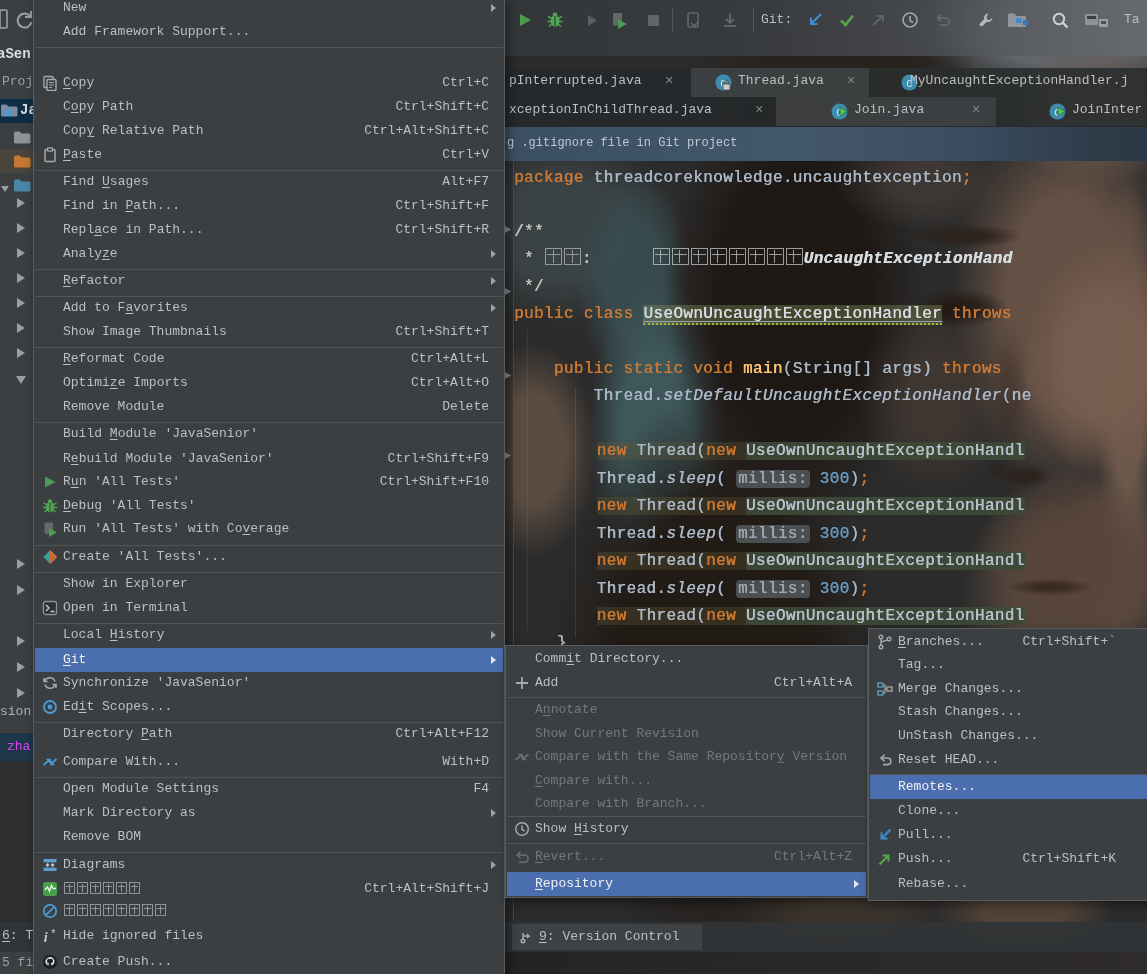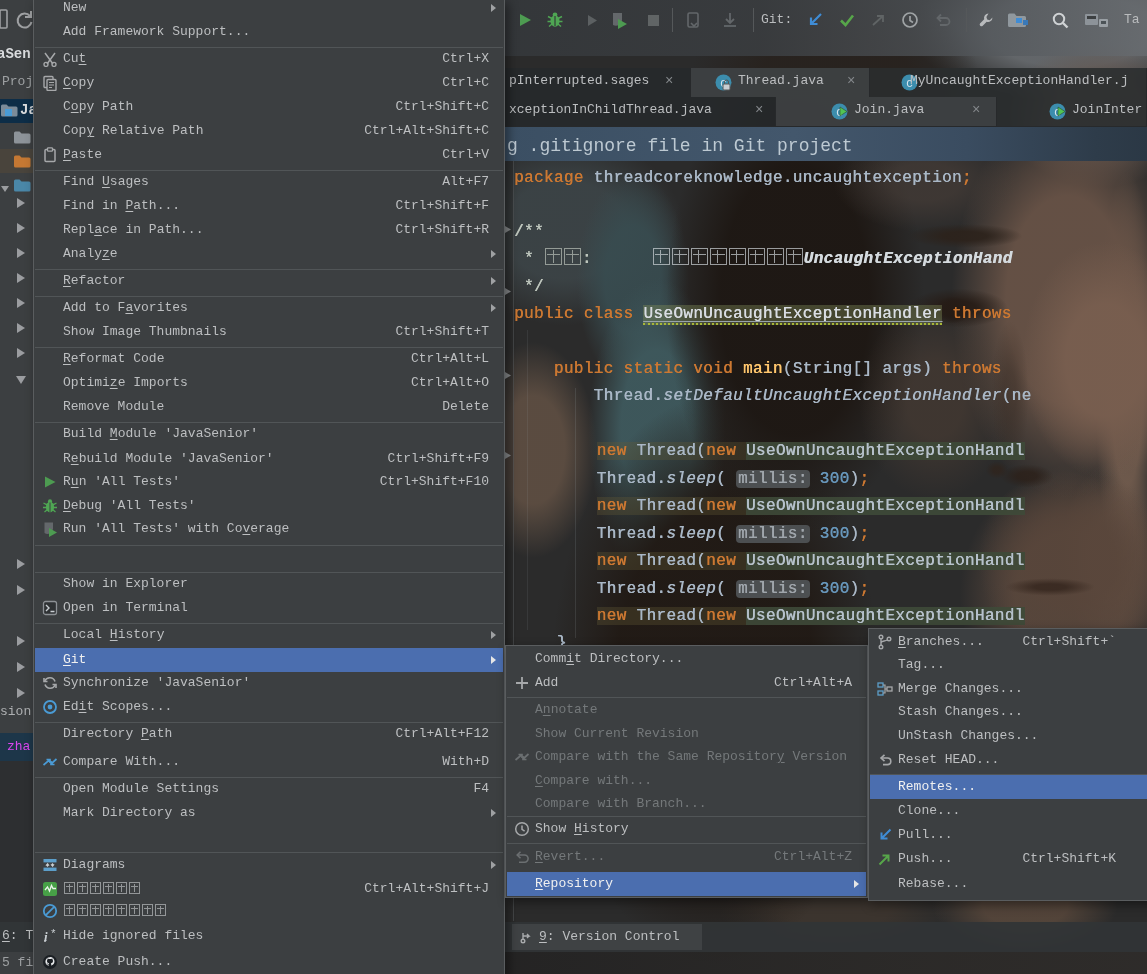--- a/index.html
+++ b/index.html
@@ -121,21 +121,21 @@
       <path d="M12 12 L16.5 16.5" stroke="#cfd2d4" stroke-width="2.4"></path>
     </svg></div>
 <div class="a" style="left:1084px;top:11px;width:18px;height:18px"><svg width="26" height="18">
       <rect x="1" y="3" width="13" height="11" rx="1" fill="#8d9399"></rect>
       <rect x="3" y="5" width="9" height="3" fill="#3c3f41"></rect>
       <rect x="15" y="8" width="9" height="8" rx="1" fill="#9aa0a5"></rect>
       <rect x="17" y="10" width="5" height="3" fill="#4c5357"></rect>
     </svg></div>
 <div class="a" style="left:1124px;top:12px;font-size:13px;color:#babcbe">Ta</div>
 <div class="a" style="left:505px;top:68px;width:186px;height:29px;background:rgba(38,41,43,.88);border-right:1px solid #27292b">
-    <div class="a" style="left:4px;top:5px;font-size:13px;color:#bcbec0;white-space:pre">pInterrupted.sages</div>
+    <div class="a" style="left:4px;top:5px;font-size:13px;color:#bcbec0;white-space:pre">pInterrupted.java</div>
     <div class="a" style="left:160px;top:5px;font-size:14px;color:#85898c">×</div>
   </div>
 <div class="a" style="left:691px;top:68px;width:179px;height:29px;background:rgba(62,65,67,.94);border-right:1px solid #27292b">
     <svg width="17" height="17" style="position:absolute;left:24px;top:6px">
       <circle cx="8.5" cy="8.5" r="8" fill="#3c8dad"></circle>
       <text x="8.5" y="12.5" font-size="11" fill="#d6e5ef" text-anchor="middle" font-family="Liberation Mono">C</text>
       <rect x="8" y="10" width="7" height="6" rx="1" fill="#c9ced2" stroke="#55585a"></rect>
       <path d="M9.5 10 v-2 a2 2 0 0 1 4 0 v2" stroke="#55585a" fill="none"></path>
     </svg>
     <div class="a" style="left:47px;top:5px;font-size:13px;color:#bcbec0;white-space:pre">Thread.java</div>
@@ -164,21 +164,21 @@
 <div class="a" style="left:997px;top:97px;width:150px;height:29px;background:rgba(42,45,47,.88);border-right:1px solid #27292b">
     <svg width="17" height="17" style="position:absolute;left:52px;top:6px">
       <circle cx="8.5" cy="8.5" r="8" fill="#3c8dad"></circle>
       <text x="8.5" y="12.5" font-size="11" fill="#d6e5ef" text-anchor="middle" font-family="Liberation Mono">C</text>
       <path d="M9 4 L16 8.5 L9 13 Z" fill="#52c553" stroke="#2b4e2b" stroke-width="0.6"></path>
     </svg>
     <div class="a" style="left:75px;top:5px;font-size:13px;color:#bcbec0;white-space:pre">JoinInter</div>
   </div>
 <div class="a" style="left:505px;top:126px;width:642px;height:1px;background:#27292b"></div>
 <div class="a" style="left:505px;top:127px;width:642px;height:34px;background:linear-gradient(90deg,#3b4f63 0%,#43576c 45%,#3a4c60 72%,#2e3c4a 92%,#2b3845 100%)"></div>
-<div class="a" style="left:507px;top:136px;font-size:18px;color:#bdc9d2;white-space:pre">g .gitignore file in Git project</div>
+<div class="a" style="left:507px;top:136px;font-size:12px;color:#bdc9d2;white-space:pre">g .gitignore file in Git project</div>
 <div class="a" style="left:505px;top:161px;width:8px;height:760px;background:rgba(43,43,43,.5)"></div>
 <div class="a" style="left:513px;top:161px;width:1px;height:760px;background:rgba(85,88,90,.6)"></div>
 <div class="a" style="left:505px;top:221px;width:7px;height:9px"><svg width="7" height="9">
       <path d="M0 1 L6 4.5 L0 8 Z" fill="#8a8d8f"></path>
     </svg></div>
 <div class="a" style="left:505px;top:283px;width:7px;height:9px"><svg width="7" height="9">
       <path d="M0 1 L6 4.5 L0 8 Z" fill="#8a8d8f"></path>
     </svg></div>
 <div class="a" style="left:505px;top:367px;width:7px;height:9px"><svg width="7" height="9">
       <path d="M0 1 L6 4.5 L0 8 Z" fill="#8a8d8f"></path>
@@ -284,25 +284,20 @@
 <div class="a" style="left:7px;top:739px;font-size:13px;color:#d946ef">zha</div>
 <div class="a" style="left:0;top:761px;width:33px;height:161px;background:#2d2f31"></div>
 <div class="a" style="left:0;top:922px;width:33px;height:30px;background:#313537"></div>
 <div class="a" style="left:2px;top:928px;font-size:13px;color:#bdbfc1;white-space:pre"><u>6</u>: T</div>
 <div class="a" style="left:0;top:952px;width:33px;height:22px;background:#3c3f41"></div>
 <div class="a" style="left:2px;top:955px;font-size:13px;color:#9da0a2">5 fil</div>
 <div class="panel" style="left:33px;top:-1px;width:472px;height:981px">
 <div class="mi" style="top:-4px"><span class="lab">New</span><span class="arr"></span></div>
 <div class="mi" style="top:20px"><span class="lab">Add Framework Support...</span></div>
 <div class="msep" style="top:47px"></div>
-<div class="mi" style="top:47px"><span class="ic"><svg width="16" height="16">
-          <path d="M3 2 L11 13 M13 2 L5 13" stroke="#a6a8aa" stroke-width="1.5"></path>
-          <circle cx="4" cy="13.4" r="2" fill="none" stroke="#a6a8aa" stroke-width="1.4"></circle>
-          <circle cx="12" cy="13.4" r="2" fill="none" stroke="#a6a8aa" stroke-width="1.4"></circle>
-        </svg></span><span class="lab">Cu<u>t</u></span><span class="sc">Ctrl+X</span></div>
 <div class="mi" style="top:71px"><span class="ic"><svg width="16" height="16">
           <rect x="2" y="1.5" width="9" height="11" rx="1" fill="none" stroke="#a6a8aa" stroke-width="1.4"></rect>
           <rect x="5" y="4.5" width="9" height="11" rx="1" fill="#3c3f41" stroke="#a6a8aa" stroke-width="1.4"></rect>
           <path d="M7 7.5 h5 M7 10 h5 M7 12.5 h3" stroke="#a6a8aa" stroke-width="1.1"></path>
         </svg></span><span class="lab"><u>C</u>opy</span><span class="sc">Ctrl+C</span></div>
 <div class="mi" style="top:95px"><span class="lab">C<u>o</u>py Path</span><span class="sc">Ctrl+Shift+C</span></div>
 <div class="mi" style="top:119px"><span class="lab">Cop<u>y</u> Relative Path</span><span class="sc">Ctrl+Alt+Shift+C</span></div>
 <div class="mi" style="top:143px"><span class="ic"><svg width="16" height="16">
           <rect x="3" y="2.5" width="10" height="12" rx="1" fill="none" stroke="#a6a8aa" stroke-width="1.5"></rect>
           <rect x="5.5" y="0.8" width="5" height="3.4" rx="0.8" fill="#3c3f41" stroke="#a6a8aa" stroke-width="1.3"></rect>
@@ -331,20 +326,25 @@
           <path d="M1.5 5 L5 6.8 M14.5 5 L11 6.8 M1 9.5 H4.5 M15 9.5 H11.5 M2.5 14 L5.5 11.5 M13.5 14 L10.5 11.5" stroke="#4fa653" stroke-width="1.3" fill="none"></path>
           <ellipse cx="8" cy="9" rx="4.1" ry="5.2" fill="#4fa653"></ellipse>
           <circle cx="8" cy="3.4" r="2.1" fill="#4fa653"></circle>
           <path d="M8 4.5 v9.5" stroke="#3c3f41" stroke-width="1"></path>
         </svg></span><span class="lab"><u>D</u>ebug 'All Tests'</span></div>
 <div class="mi" style="top:517px"><span class="ic"><svg width="16" height="16">
           <path d="M2.5 1.5 h8.5 v6 a5.5 5.5 0 0 1 -8.5 4.6 Z" fill="#64686b"></path>
           <path d="M7 7 L15 11.5 L7 16 Z" fill="#4d9b51"></path>
         </svg></span><span class="lab">Run 'All Tests' with Co<u>v</u>erage</span></div>
 <div class="msep" style="top:545px"></div>
+<div class="mi" style="top:545px"><span class="ic"><svg width="16" height="16">
+          <path d="M8 1.5 L14.5 8 L8 14.5 L1.5 8 Z" fill="#d26430"></path>
+          <path d="M8 1.5 L1.5 8 L8 14.5 Z" fill="#2aa5a0"></path>
+          <path d="M8 1.5 L14.5 8 L8 14.5" fill="none" stroke="#e88a50" stroke-width="1"></path>
+        </svg></span><span class="lab">Create 'All Tests'...</span></div>
 <div class="msep" style="top:572px"></div>
 <div class="mi" style="top:572px"><span class="lab">Show in Explorer</span></div>
 <div class="mi" style="top:596px"><span class="ic"><svg width="16" height="16">
           <rect x="1.5" y="1.5" width="13" height="13" rx="2" fill="#2f3234" stroke="#8d9195" stroke-width="1.3"></rect>
           <path d="M4 5 l3 3 -3 3 M8.5 11.5 h4" stroke="#c9ced2" stroke-width="1.4" fill="none"></path>
         </svg></span><span class="lab">Open in Terminal</span></div>
 <div class="msep" style="top:623px"></div>
 <div class="mi" style="top:623px"><span class="lab">Local <u>H</u>istory</span><span class="arr"></span></div>
 <div class="mi hl" style="top:648px"><span class="lab"><u>G</u>it</span><span class="arr"></span></div>
 <div class="mi" style="top:695px"><span class="ic"><svg width="16" height="16">
@@ -357,20 +357,21 @@
         </svg></span><span class="lab">Synchronize 'JavaSenior'</span></div>
 <div class="msep" style="top:722px"></div>
 <div class="mi" style="top:722px"><span class="lab">Directory <u>P</u>ath</span><span class="sc">Ctrl+Alt+F12</span></div>
 <div class="mi" style="top:750px"><span class="ic"><svg width="16" height="16">
           <path d="M1.5 11 L8 5.5 M8 9 V5.5 H4.5" stroke="#4a9bd5" stroke-width="1.7" fill="none"></path>
           <path d="M14.5 5 L9 10 M9 7 v3.5 h3.5" stroke="#4a9bd5" stroke-width="1.7" fill="none"></path>
         </svg></span><span class="lab">Compare With...</span><span class="sc">With+D</span></div>
 <div class="msep" style="top:777px"></div>
 <div class="mi" style="top:777px"><span class="lab">Open Module Settings</span><span class="sc">F4</span></div>
 <div class="mi" style="top:801px"><span class="lab">Mark Directory as</span><span class="arr"></span></div>
+<div class="mi" style="top:825px"><span class="lab">Remove BOM</span></div>
 <div class="msep" style="top:852px"></div>
 <div class="mi" style="top:853px"><span class="ic"><svg width="16" height="16">
           <rect x="1.5" y="2" width="13" height="3.4" fill="#5c9ec9"></rect>
           <rect x="1.5" y="10.6" width="13" height="3.4" fill="#5c9ec9"></rect>
           <path d="M5.5 9.8 V7 l-1.6 1.6 M5.5 7 l1.6 1.6" stroke="#c9ced2" stroke-width="1.2" fill="none"></path>
           <path d="M10.5 6.2 v2.8 l-1.6 -1.6 M10.5 9 l1.6 -1.6" stroke="#c9ced2" stroke-width="1.2" fill="none"></path>
         </svg></span><span class="lab">Diagrams</span><span class="arr"></span></div>
 <div class="mi" style="top:877px"><span class="ic"><svg width="16" height="16">
           <rect x="1" y="1" width="14" height="14" rx="2.5" fill="#47a047"></rect>
           <path d="M3 9 l2.5-3 2 4 2-5.5 1.5 3 H14" stroke="#eaf4ea" stroke-width="1.3" fill="none"></path>

